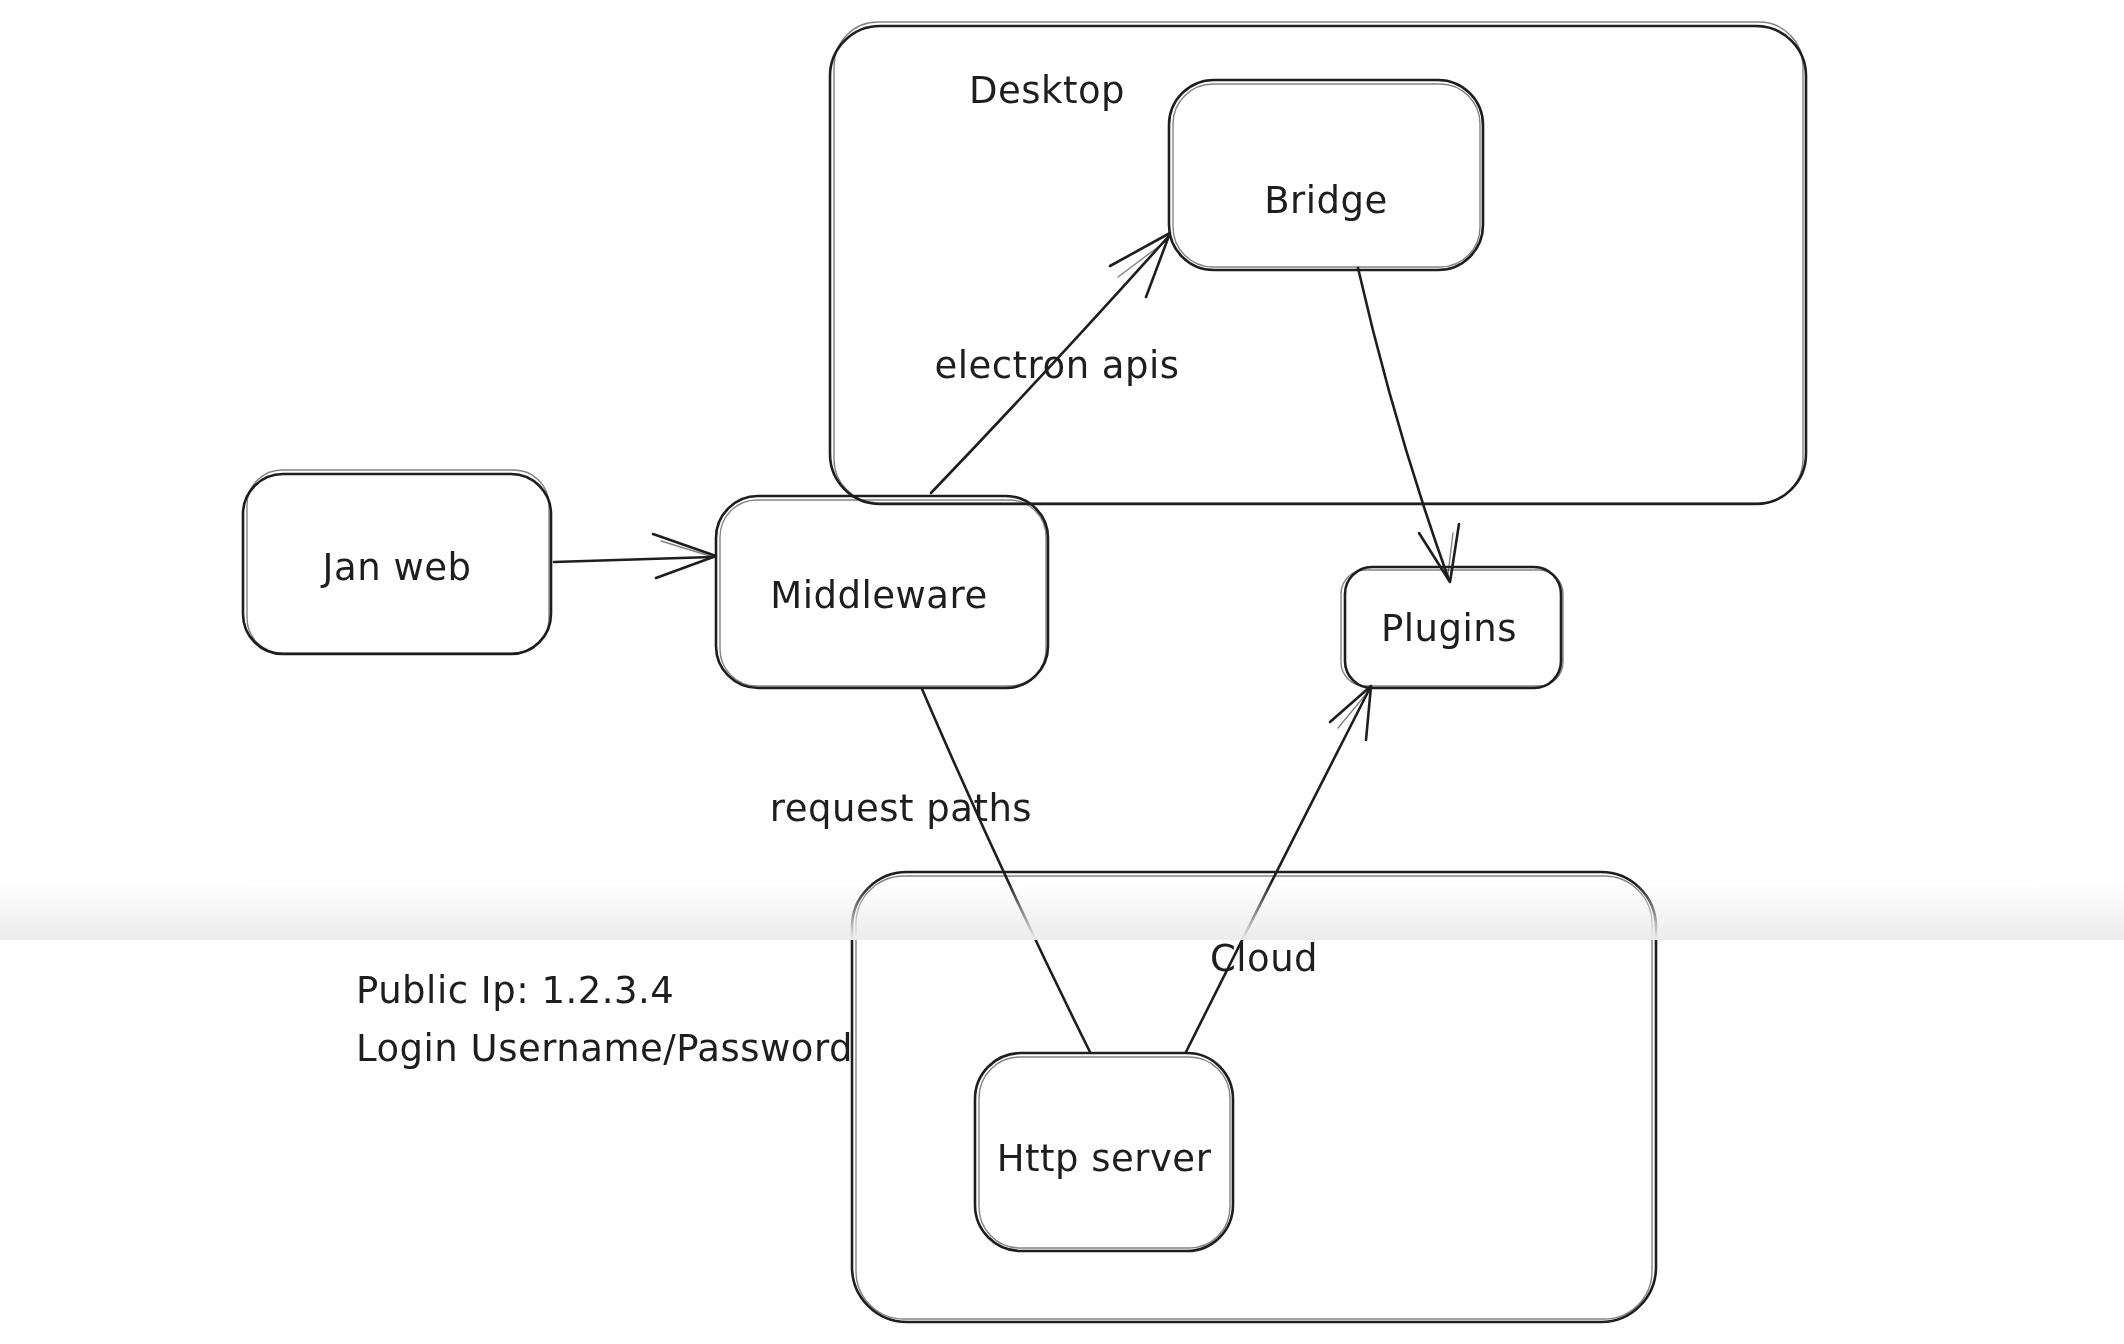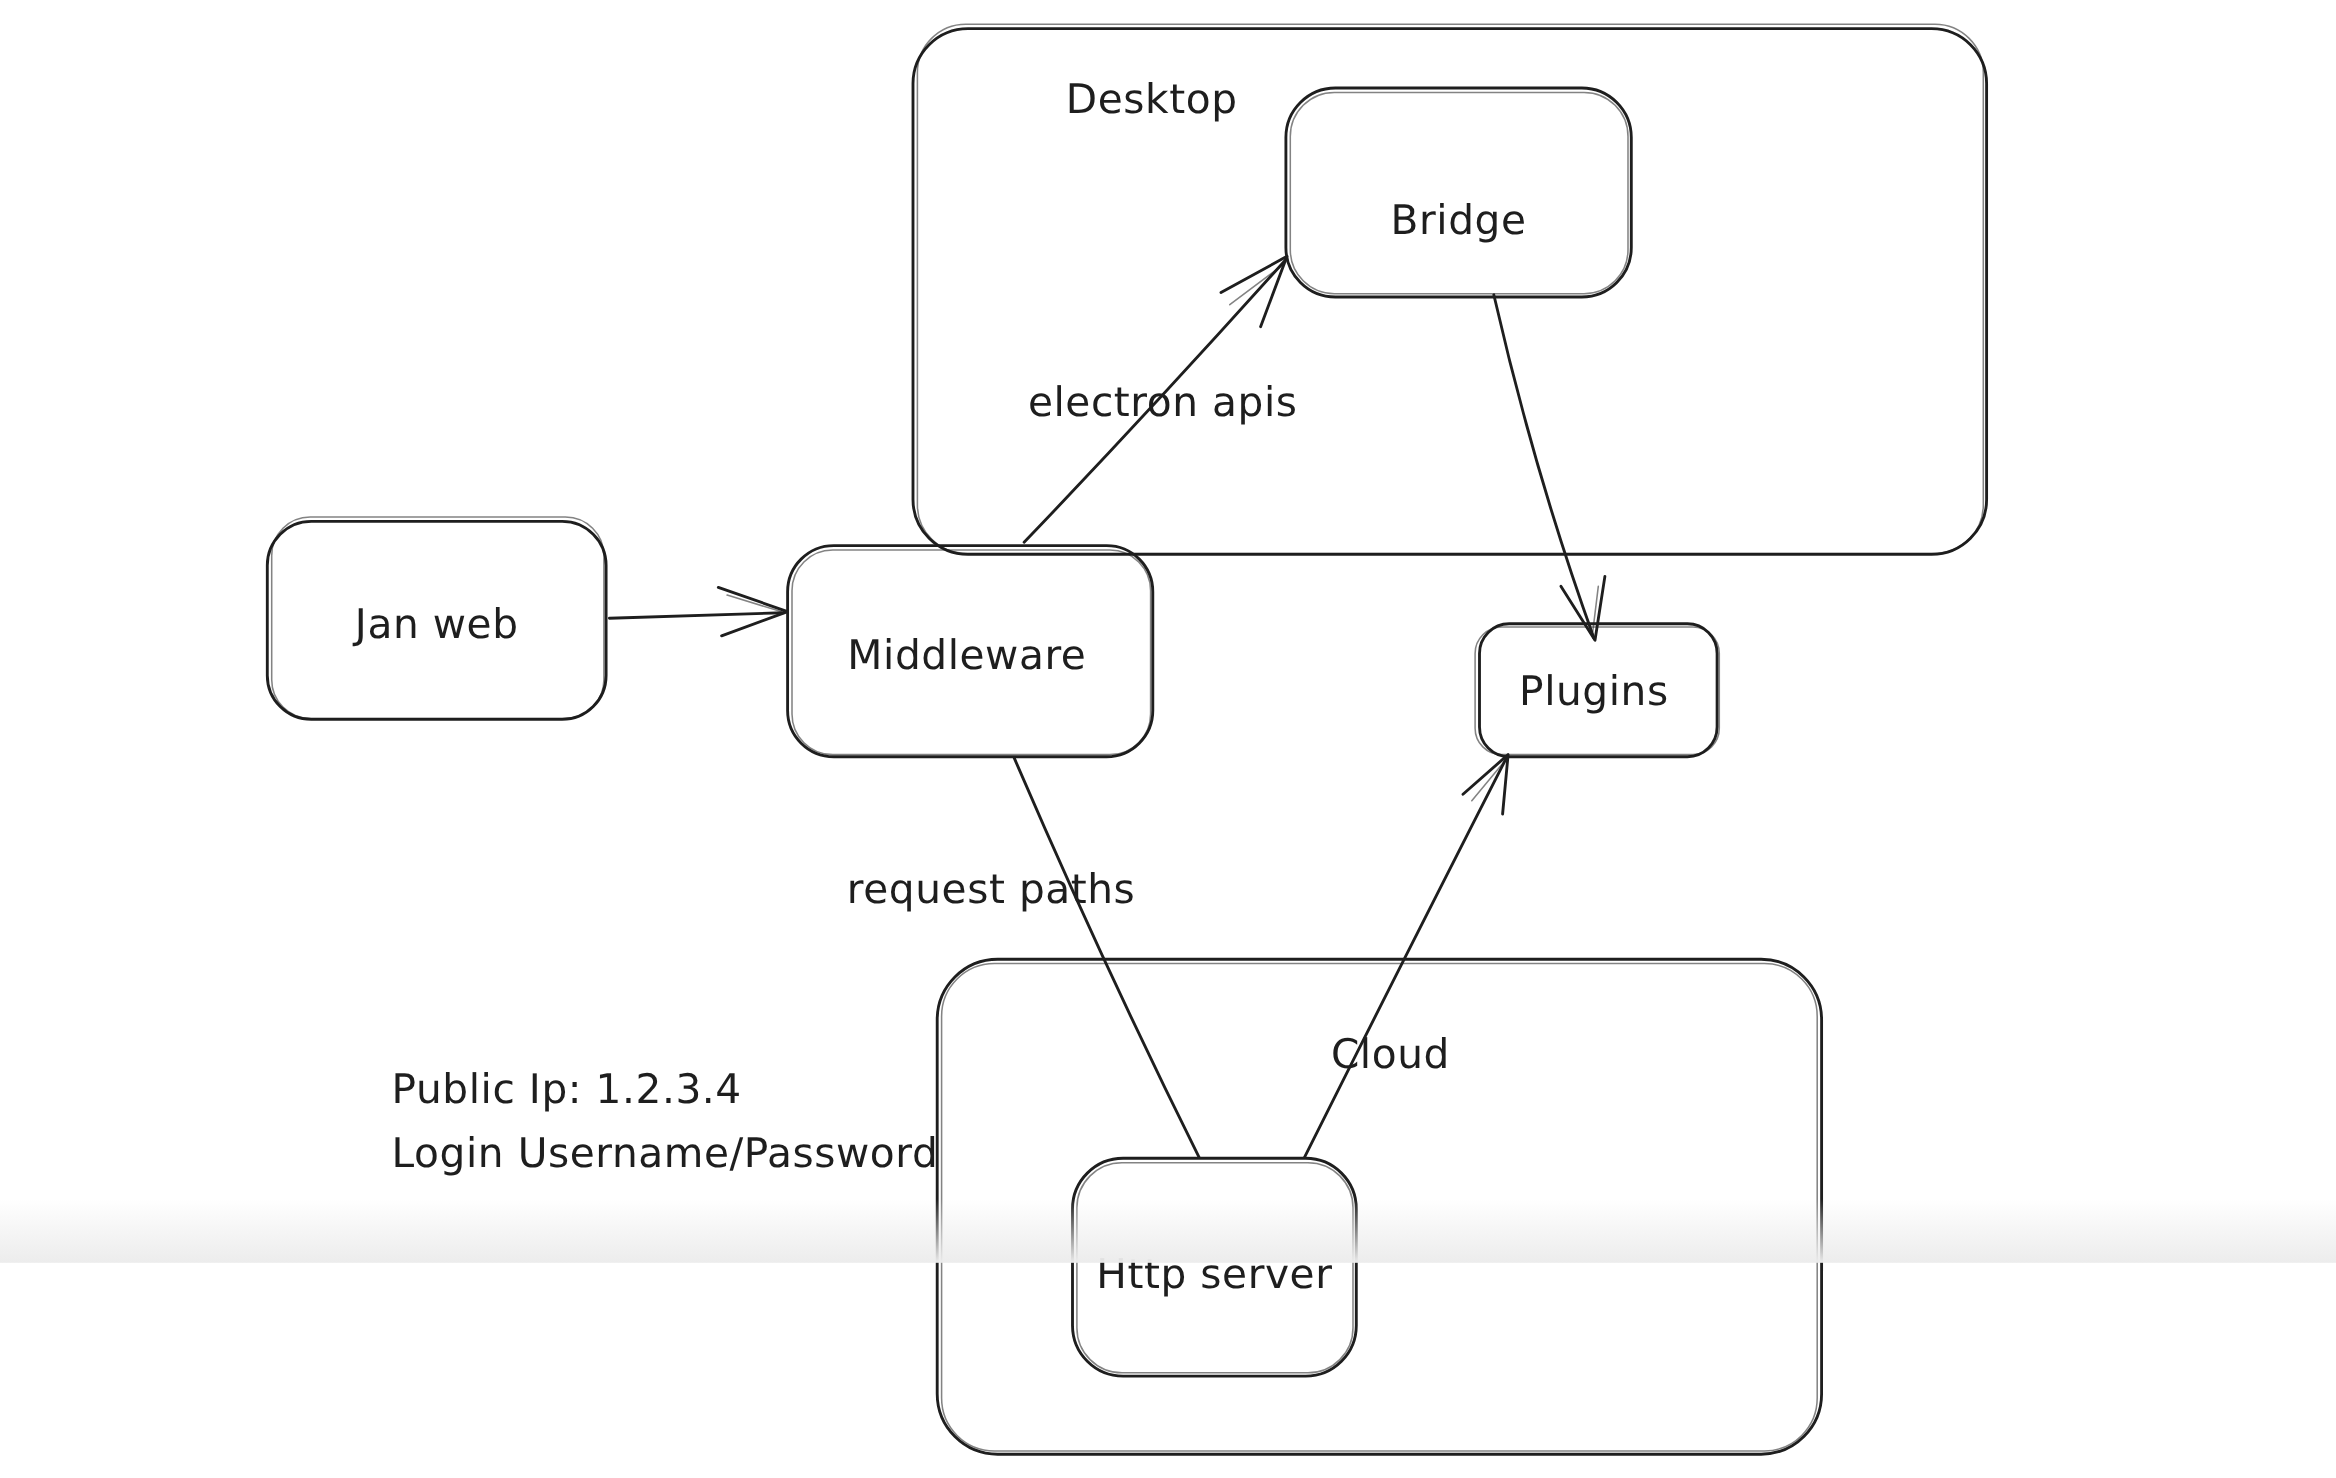--- a/index.html
+++ b/index.html
@@ -5,21 +5,21 @@
   :root { --ink: #1e1e1e; }
   html, body {
     margin: 0;
     padding: 0;
     width: 2124px;
     height: 1344px;
     background: #ffffff;
     overflow: hidden;
     font-family: "DejaVu Sans", "Liberation Sans", sans-serif;
   }
-  #canvas-wrap { position: relative; width: 2124px; height: 1148px; }
+  #canvas-wrap { position: relative; width: 2124px; height: 940px; }
   svg { display: block; }
 
   
   .sk {
     fill: none;
     stroke: var(--ink);
     stroke-width: 2.6;
     stroke-linecap: round;
     stroke-linejoin: round;
   }

